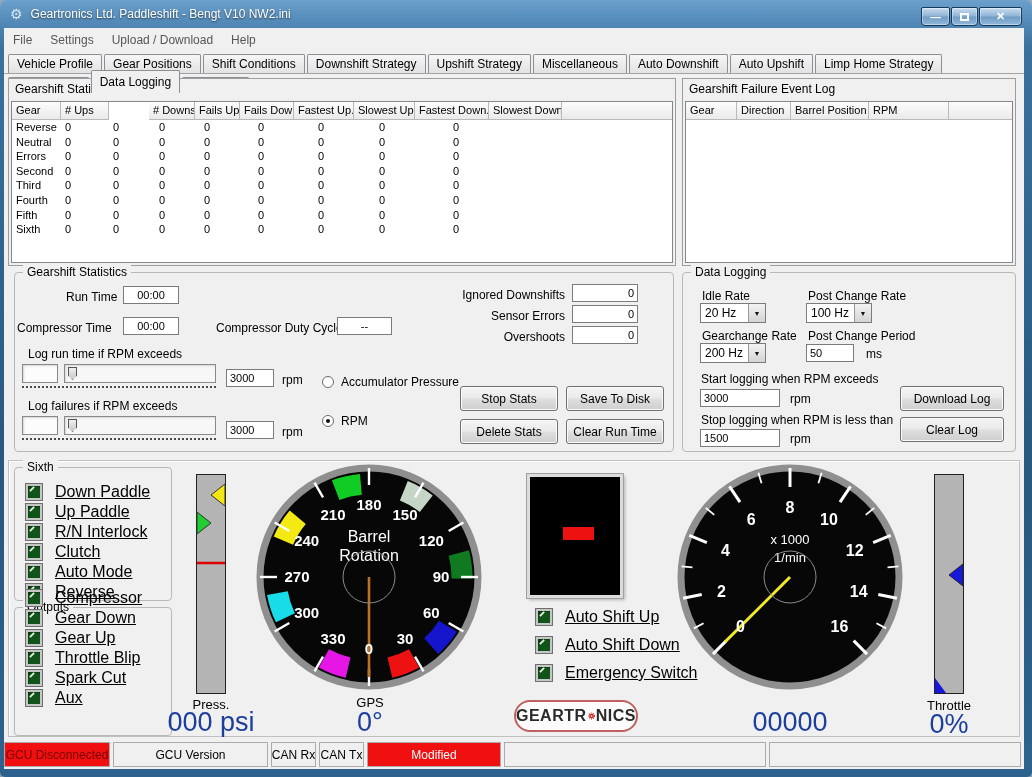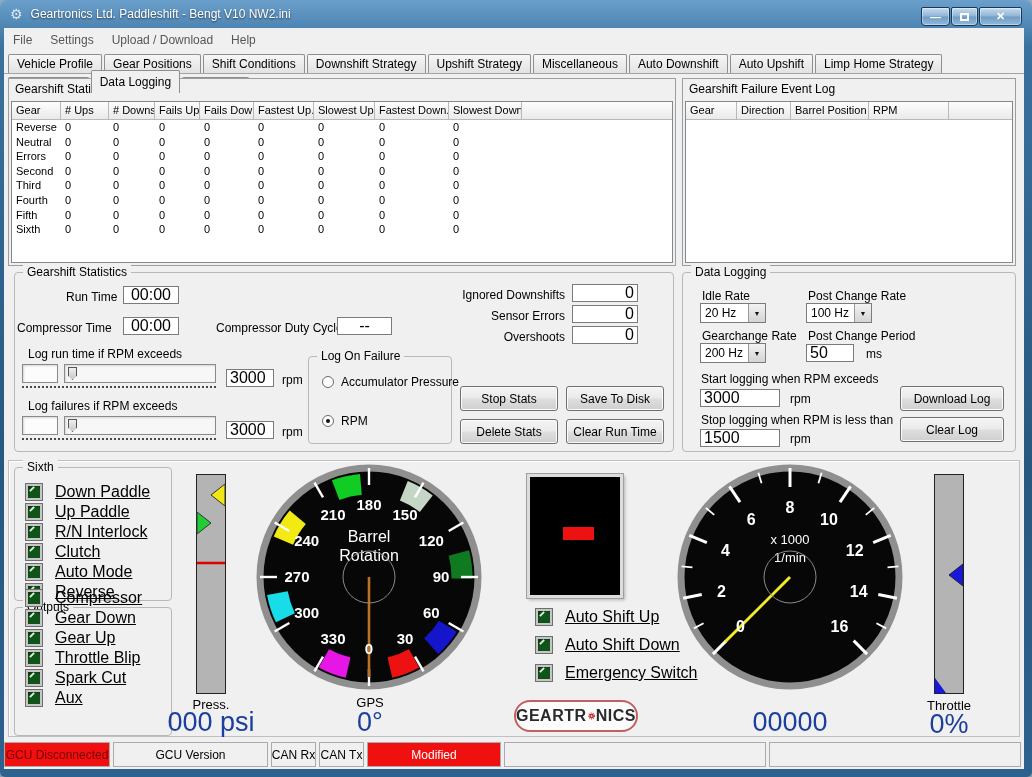--- a/index.html
+++ b/index.html
@@ -40,21 +40,21 @@
   .lv-hcell{flex:none;height:18px;padding:2px 4px;font-size:11px;white-space:nowrap;overflow:hidden;
     background:linear-gradient(#fdfdfd,#eaeaea);border-right:1px solid #b9b9b9;border-bottom:1px solid #b9b9b9;}
   .lv-hcell.filler{flex:1;border-right:none;}
   .lv-row{display:flex;height:14.6px;line-height:14.6px;font-size:11px;}
   .lv-cell{flex:none;padding:0 4px;white-space:nowrap;overflow:hidden;}
   
   .groupbox{position:absolute;border:1px solid #b8b8b8;border-radius:4px;}
   .gb-caption{position:absolute;top:-8px;left:8px;background:#f0f0f0;padding:0 4px;font-size:12px;}
   .lbl{position:absolute;font-size:12px;color:#000;white-space:nowrap;}
   .lbl.right{text-align:right;}
-  .tbox{position:absolute;border:1px solid #7b7b7b;background:#fff;font-size:16px;
+  .tbox{position:absolute;border:1px solid #7b7b7b;background:#fff;font-size:11px;
     font-family:"Liberation Sans",sans-serif;padding:1px 3px;margin:0;}
   .tbox.center{text-align:center;}.tbox.rightal{text-align:right;}
   .btn{position:absolute;border:1px solid #707070;border-radius:3px;font-size:12px;color:#000;
     background:linear-gradient(#f4f4f4,#ebebeb 45%,#dddddd 55%,#cfcfcf);
     display:flex;align-items:center;justify-content:center;box-shadow:inset 0 0 0 1px #fafafa;cursor:default;}
   .combo{position:absolute;border:1px solid #7b7b7b;background:#fff;display:flex;align-items:stretch;}
   .combo-text{flex:1;font-size:12px;padding:2px 4px;white-space:nowrap;overflow:hidden;}
   .combo-btn{width:17px;background:linear-gradient(#f2f2f2,#d4d4d4);border-left:1px solid #999;
     display:flex;align-items:center;justify-content:center;font-size:7px;color:#111;}
   .radio-row{position:absolute;display:flex;align-items:center;gap:7px;font-size:12px;}
@@ -120,21 +120,21 @@
     </div>
   <div class="tab-baseline"></div>
   <div class="tabstrip" id="tabstrip"><div class="tab">Vehicle Profile</div><div class="tab">Gear Positions</div><div class="tab">Shift Conditions</div><div class="tab">Downshift Strategy</div><div class="tab">Upshift Strategy</div><div class="tab">Miscellaneous</div><div class="tab">Auto Downshift</div><div class="tab">Auto Upshift</div><div class="tab">Limp Home Strategy</div><div class="tab">Test / Diags</div><div class="tab active">Data Logging</div><div class="tab">CAN Bus</div></div>
 
   <div class="panel" style="left:8px;top:78px;width:668px;height:188px">
     <div class="panel-caption">Gearshift Statistics</div>
     <div class="listview">
       <div class="lv-header" id="stats-header">
           <span class="lv-hcell" style="width: 49px;">Gear</span>
           <span class="lv-hcell" style="width: 48px;"># Ups</span>
-          <span class="lv-hcell" style="width: 46px;"># Downs</span>
+          <span class="lv-hcell" style="width: 46px; margin-left: 40px;"># Downs</span>
           <span class="lv-hcell" style="width: 45px;">Fails Up</span>
           <span class="lv-hcell" style="width: 54px;">Fails Down</span>
           <span class="lv-hcell" style="width: 60px;">Fastest Up...</span>
           <span class="lv-hcell" style="width: 61px;">Slowest Up...</span>
           <span class="lv-hcell" style="width: 74px;">Fastest Down...</span>
           <span class="lv-hcell" style="width: 73px;">Slowest Down...</span>
           <span class="lv-hcell filler"></span>
         </div>
       <div id="stats-body">
           <div class="lv-row">
@@ -264,23 +264,20 @@
 
   <span class="lbl" style="left:28px;top:399px">Log failures if RPM exceeds</span>
   <div class="slider-box" style="left:22px;top:416px"></div>
   <div class="slider-channel" style="left:64px;top:416px;width:152px">
       <div class="slider-thumb"></div>
     </div>
   <div class="slider-dots" style="left:22px;top:438px;width:194px"></div>
   <input class="tbox" style="left: 226px; top: 421px; width: 48px; height: 18px;" value="3000">
   <span class="lbl" style="left:282px;top:425px">rpm</span>
 
-  <div class="groupbox" style="left:308px;top:356px;width:144px;height:88px;background:#f0f0f0">
-    <span class="gb-caption">Log On Failure</span>
-  </div>
   <div id="lof-radios"></div>
 
   <div id="counters"></div>
 
   <div class="btn" style="left:460px;top:386px;width:98px;height:25px">Stop Stats</div>
   <div class="btn" style="left:566px;top:386px;width:98px;height:25px">Save To Disk</div>
   <div class="btn" style="left:460px;top:419px;width:98px;height:25px">Delete Stats</div>
   <div class="btn" style="left:566px;top:419px;width:98px;height:25px">Clear Run Time</div>
 
   <div class="groupbox" style="left:682px;top:272px;width:334px;height:180px">

